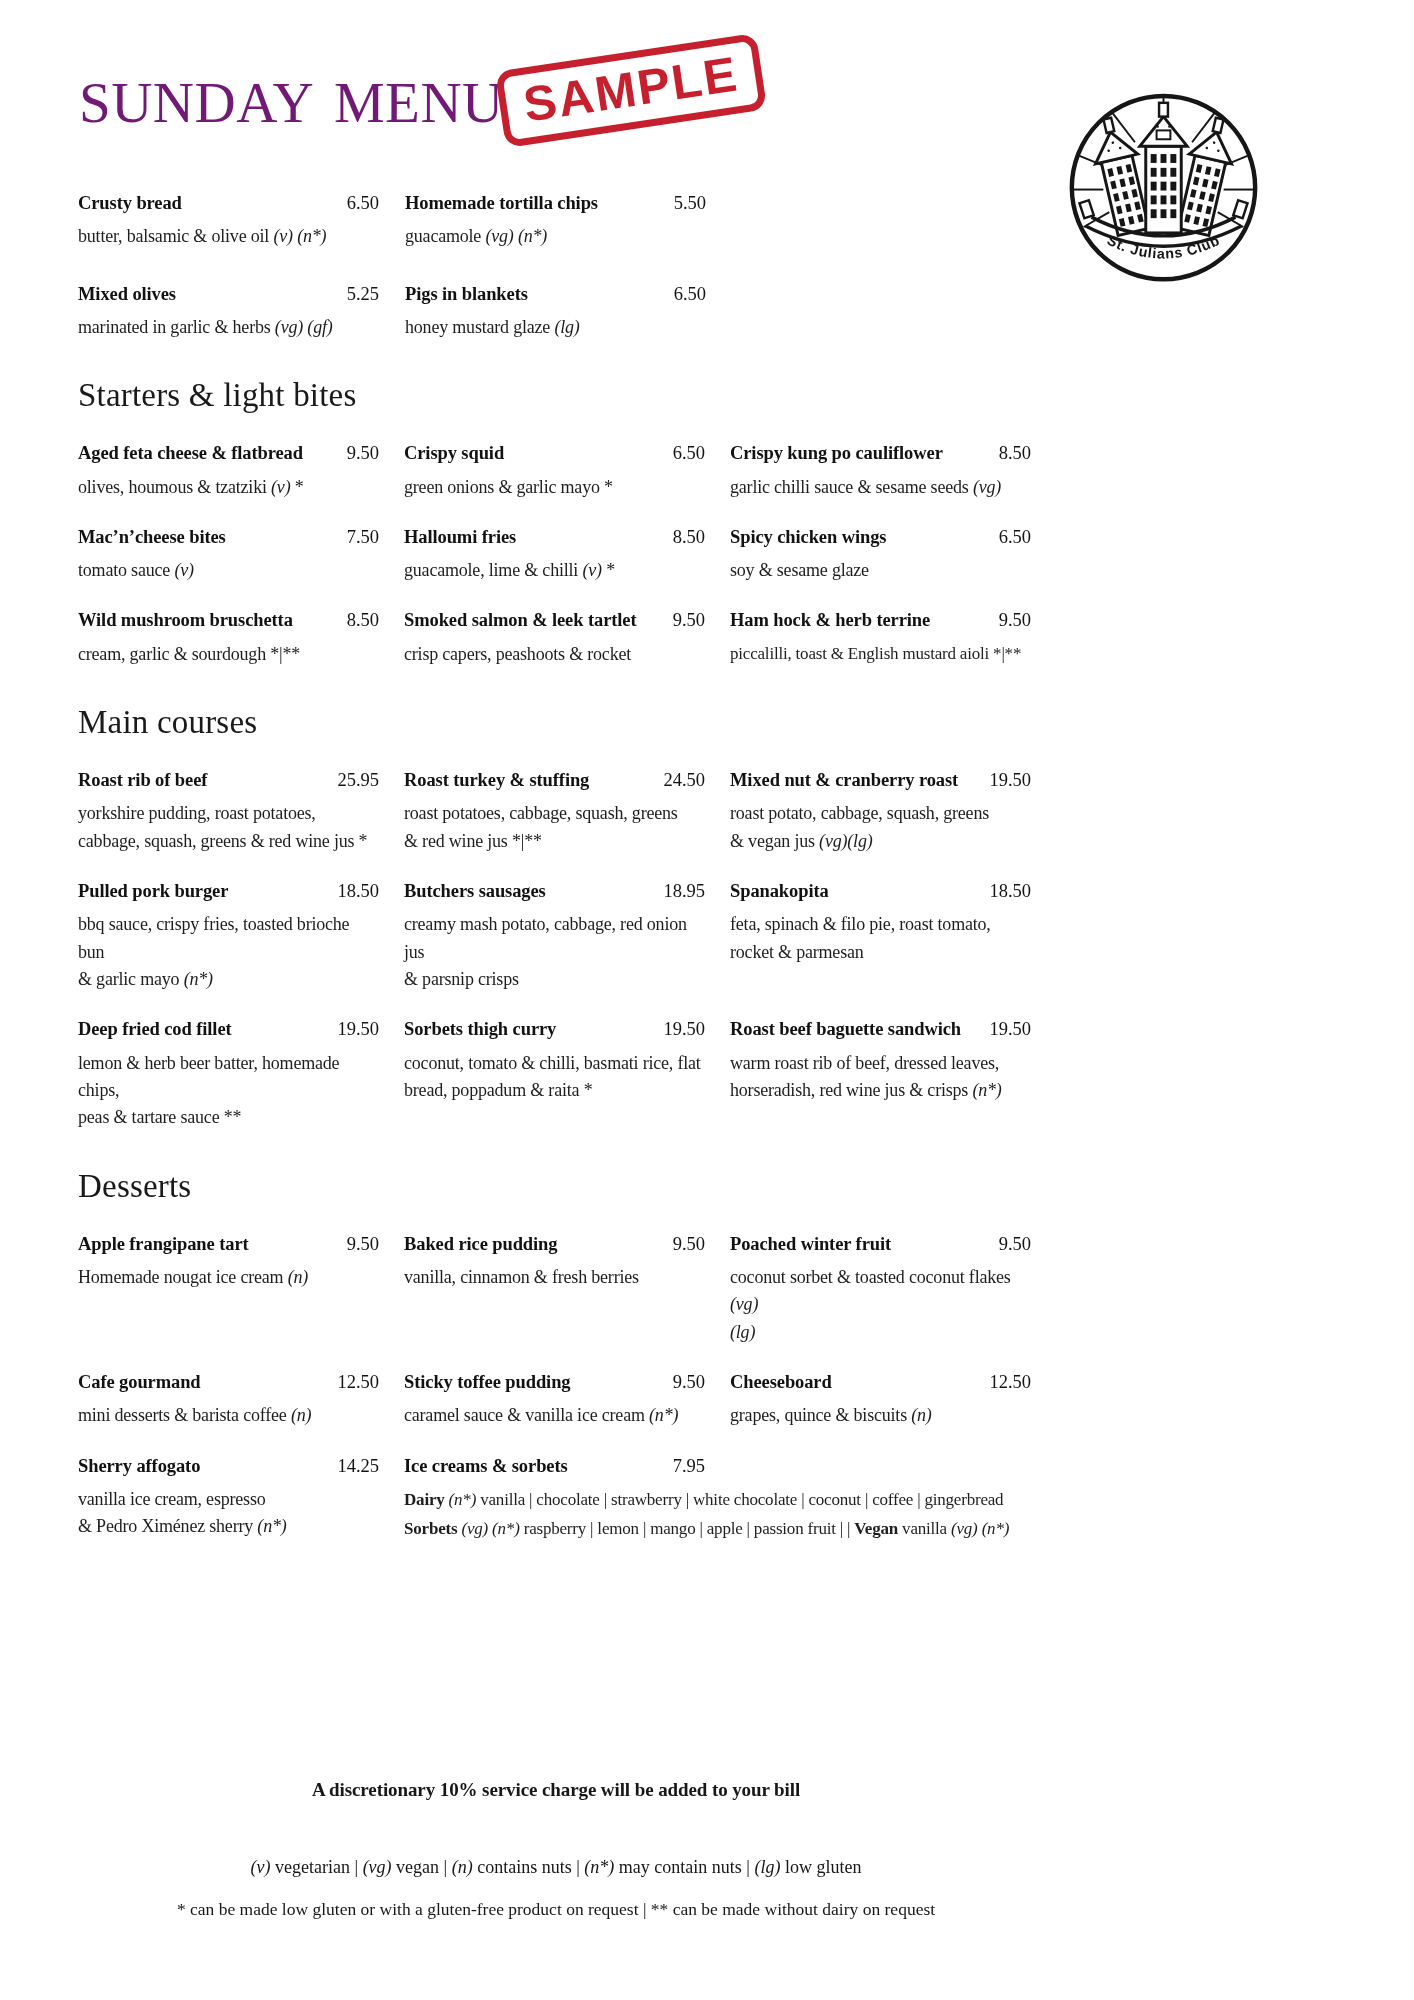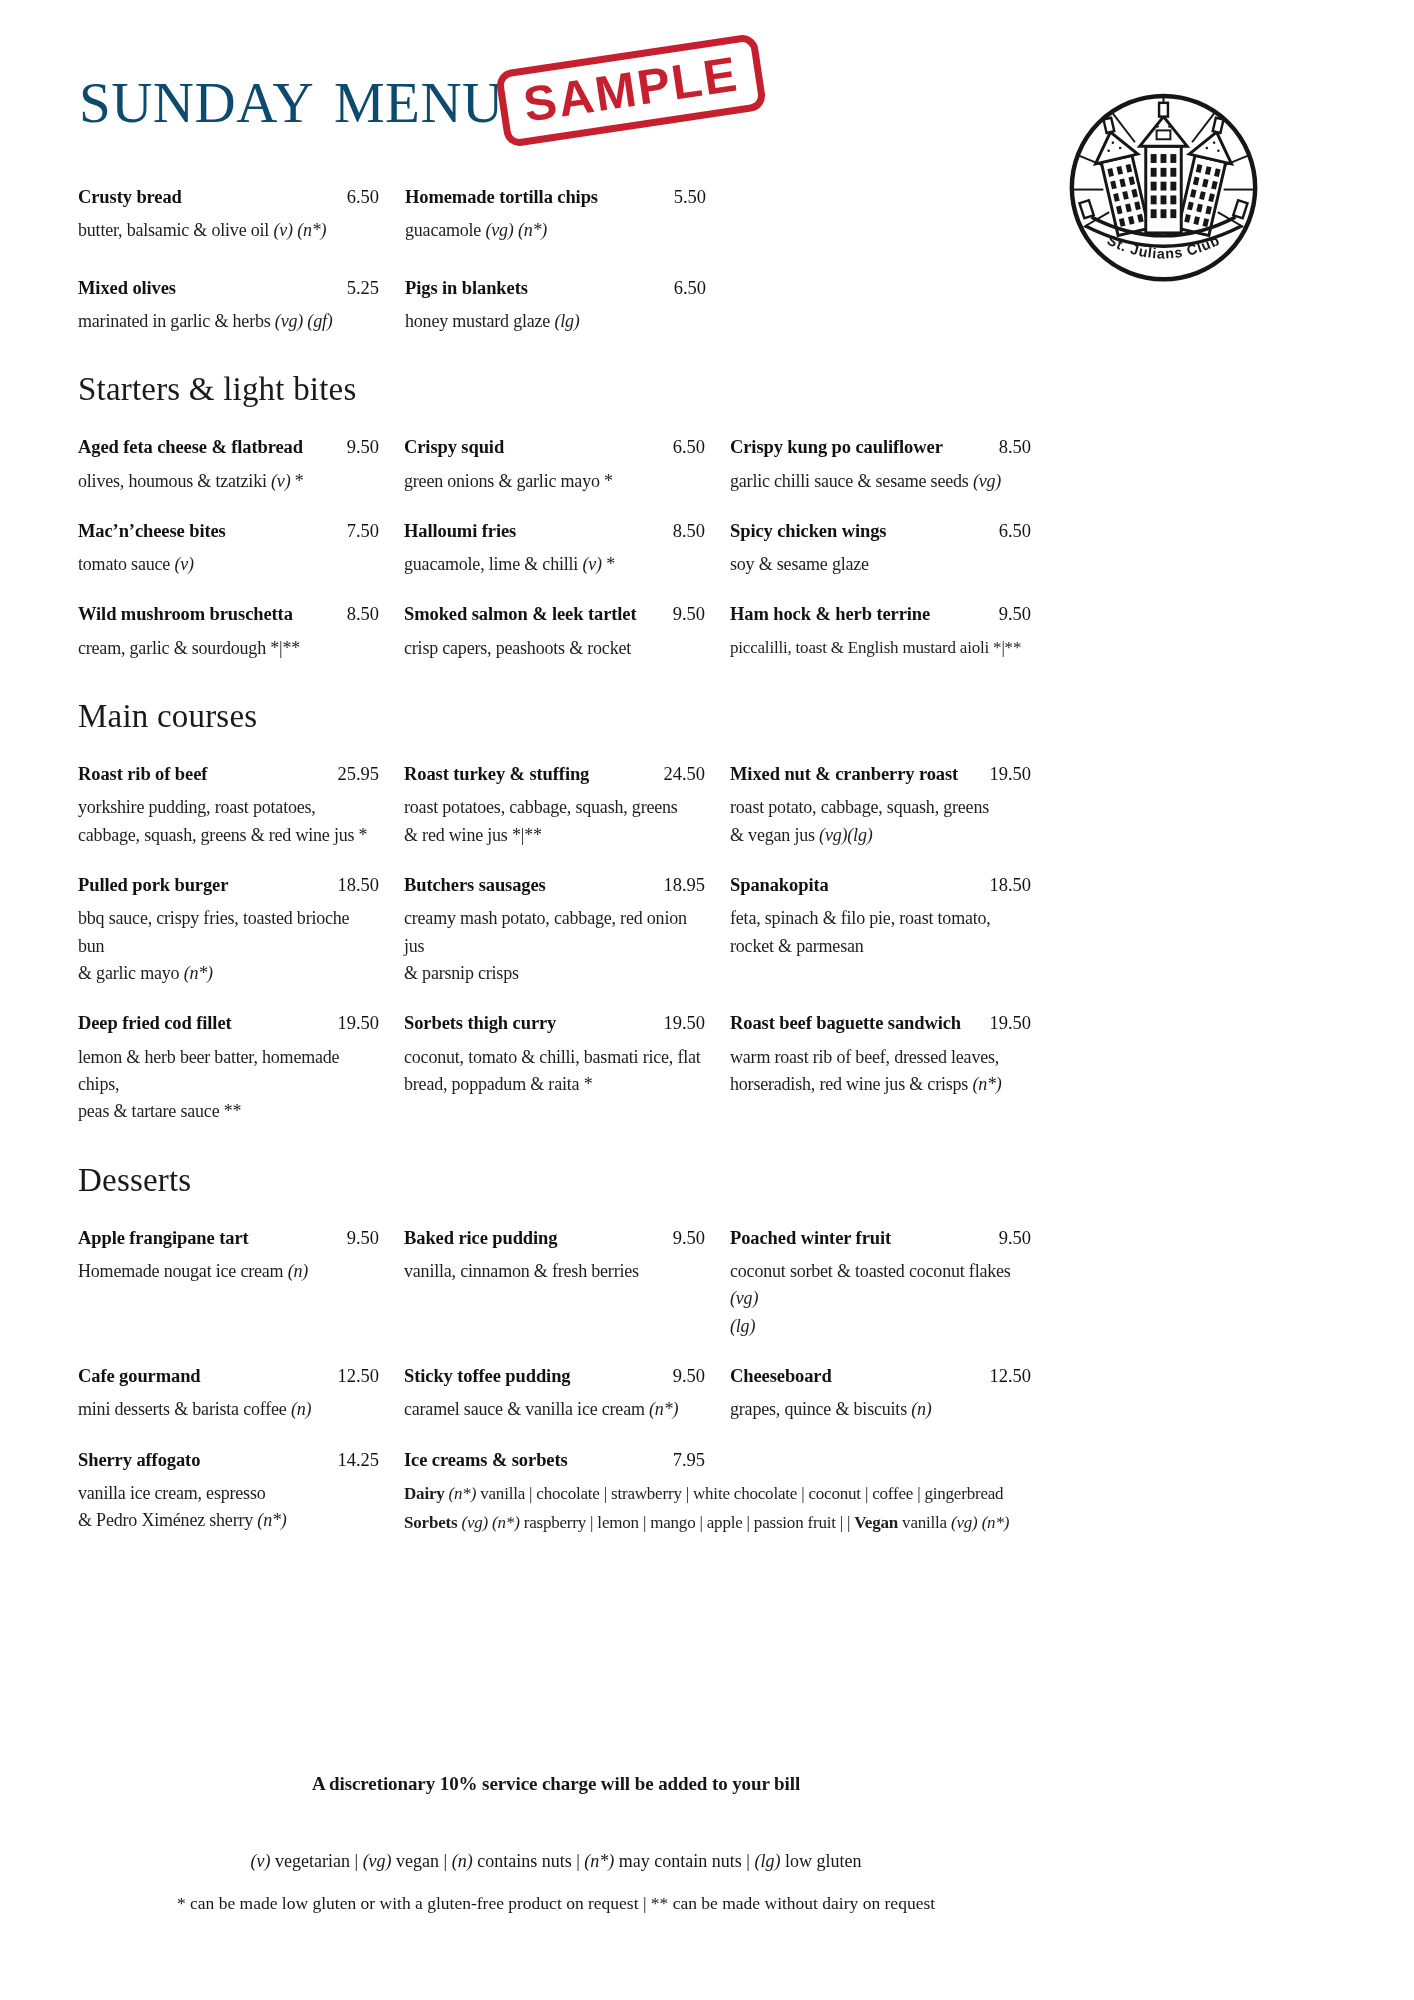--- a/index.html
+++ b/index.html
@@ -7,40 +7,40 @@
   body{
     width:1414px;height:2000px;overflow:hidden;position:relative;
     font-family:"Liberation Serif",serif;color:#171717;
   }
   .page{position:relative;width:1414px;height:2000px;background:#fff;}
 
   
   .title{
     position:absolute;left:79px;top:74px;margin:0;
     font-size:57px;font-weight:400;line-height:1;letter-spacing:.5px;word-spacing:7px;
-    color:#0c4a6e;
+    color:#701a75;
   }
   .stamp{
     position:absolute;left:499px;top:52px;
     transform:rotate(-8.5deg);transform-origin:center;
     color:#c6202f;border:7px solid #c6202f;border-radius:16px;
     padding:5px 17px 7px;
     font-family:"Liberation Sans",sans-serif;font-weight:700;
     font-size:49px;letter-spacing:2px;line-height:1.05;
   }
   .logo{position:absolute;left:1060px;top:86px;width:207px;height:214px;}
 
   
   .content{position:absolute;left:78px;top:186px;width:956px;}
   .menu-section + .menu-section{margin-top:34px;}
   .section-heading{
     font-size:33px;font-weight:400;line-height:1.25;margin:24px 0 26px;
     letter-spacing:.2px;color:#1a1a1a;
   }
-  .grid{display:grid;column-gap:26px;row-gap:32px;align-items:start;}
+  .grid{display:grid;column-gap:26px;row-gap:32px;align-items:start;margin-top:6px;}
   .cols-2{grid-template-columns:301px 301px;}
   .cols-3{grid-template-columns:301px 301px 301px;gap:25px;}
   .item-head{display:flex;justify-content:space-between;align-items:baseline;gap:8px;margin-bottom:9px;}
   .item-name{font-size:18.5px;font-weight:700;margin:0;letter-spacing:-.1px;line-height:1.2;color:#121212;}
   .item-price{font-size:18.5px;font-weight:400;white-space:nowrap;color:#141414;}
   .item-desc{font-size:18px;line-height:1.52;margin:0;letter-spacing:-.2px;color:#1e1e1e;}
   .item--wide{grid-column:2 / 4;}
   .item--wide .item-head{width:301px;}
   .item--wide .item-desc{white-space:nowrap;font-size:17px;letter-spacing:-.2px;line-height:1.7;}
   .item--tight .item-desc{white-space:nowrap;font-size:17px;}

